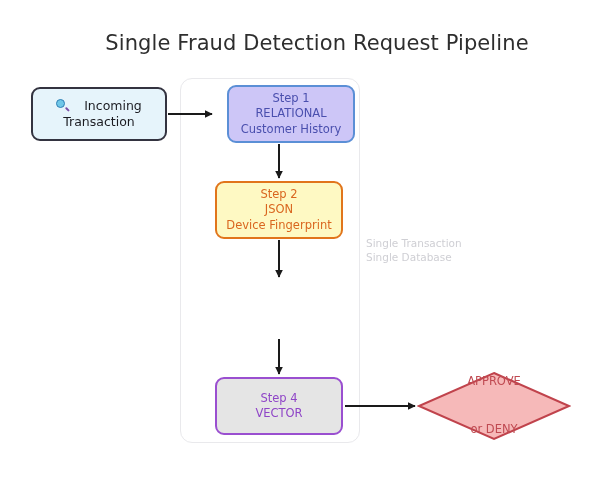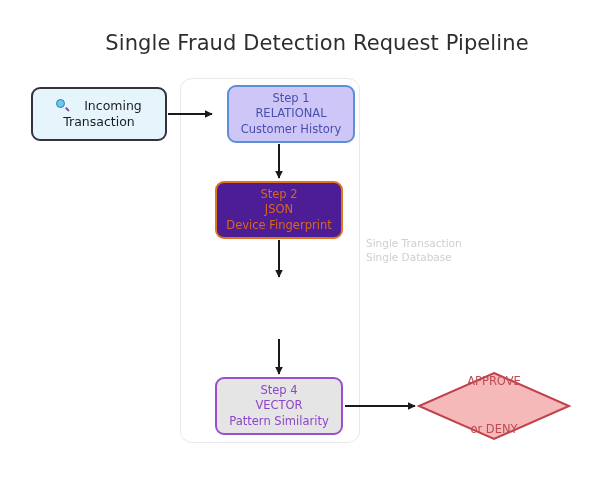--- a/index.html
+++ b/index.html
@@ -122,21 +122,21 @@
 
   .step-1 {
     top: 85px;
     background: #cdc6f7;
     border-color: #5b8fd6;
     color: #4a4fae;
     margin-left: 12px;
   }
   .step-2 {
     top: 181px;
-    background: #4c1d95;
+    background: #fef9c3;
     border-color: #e1751b;
     color: #d9661f;
   }
   .step-3 {
     top: 280px;
     background: #b7f0c2;
     border-color: #4fae72;
     color: #3f9a62;
   }
   .step-4 {
@@ -224,21 +224,20 @@
   <div class="node step step-2">
     <span class="line step-label">Step 2</span>
     <span class="line">JSON</span>
     <span class="line">Device Fingerprint</span>
   </div>
 
 
   <div class="node step step-4">
     <span class="line step-label">Step 4</span>
     <span class="line">VECTOR</span>
-    <span class="line">Pattern Similarity</span>
   </div>
 
   <div class="diamond-wrap">
     <svg width="154" height="70" viewBox="0 0 154 70">
       <polygon points="77,2 152,35 77,68 2,35" fill="#f6b9b9" stroke="#c0434c" stroke-width="2"></polygon>
     </svg>
     <div class="diamond-label">
       <span>APPROVE</span>
       <span>or DENY</span>
     </div>

